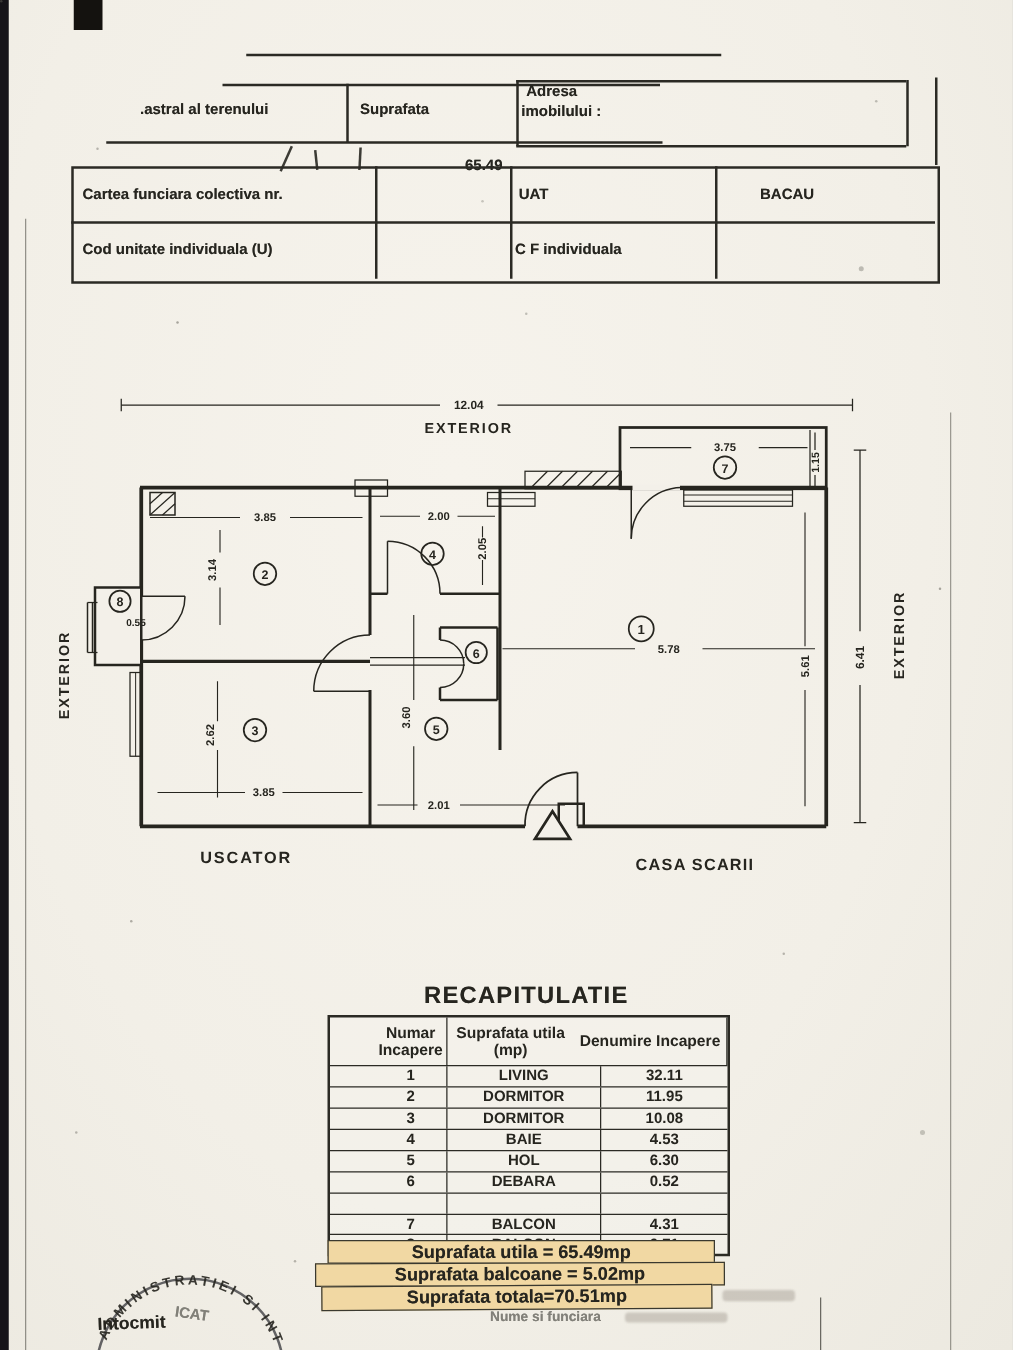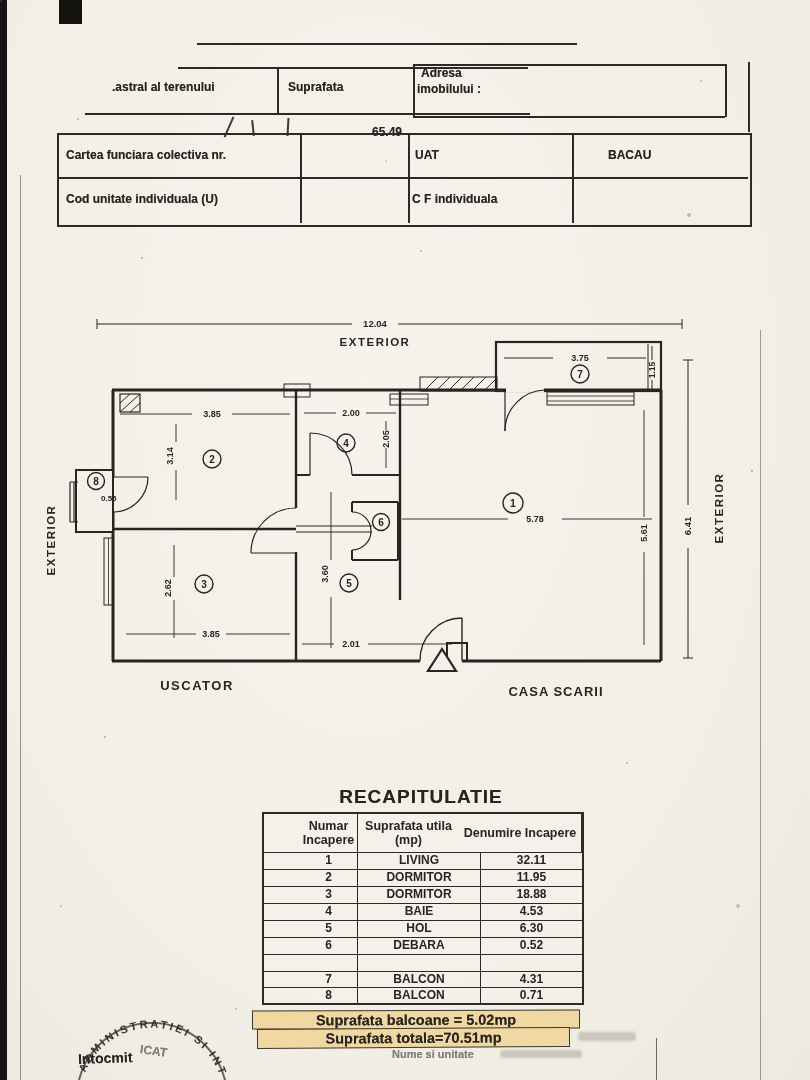--- a/index.html
+++ b/index.html
@@ -268,21 +268,21 @@
       <div class="rc rc3">32.11</div>
     </div>
     <div class="r-row">
       <div class="rc rc1">2</div>
       <div class="rc rc2">DORMITOR</div>
       <div class="rc rc3">11.95</div>
     </div>
     <div class="r-row">
       <div class="rc rc1">3</div>
       <div class="rc rc2">DORMITOR</div>
-      <div class="rc rc3">18.88</div>
+      <div class="rc rc3">10.08</div>
     </div>
     <div class="r-row">
       <div class="rc rc1">4</div>
       <div class="rc rc2">BAIE</div>
       <div class="rc rc3">4.53</div>
     </div>
     <div class="r-row">
       <div class="rc rc1">5</div>
       <div class="rc rc2">HOL</div>
       <div class="rc rc3">6.30</div>
@@ -302,31 +302,32 @@
       <div class="rc rc2">BALCON</div>
       <div class="rc rc3">4.31</div>
     </div>
     <div class="r-row" style="height:15px;border-bottom:none;">
       <div class="rc rc1">8</div>
       <div class="rc rc2">BALCON</div>
       <div class="rc rc3">0.71</div>
     </div>
   </div>
 
+  <div class="total-bar" style="left:262px;top:992px;width:308px;">Suprafata  utila = 65.49mp</div>
   <div class="total-bar" style="left:252px;top:1010px;width:326px;transform:rotate(-.2deg);">Suprafata balcoane = 5.02mp</div>
   <div class="total-bar" style="left:257px;top:1028px;width:311px;height:18px;transform:rotate(-.4deg);">Suprafata  totala=70.51mp</div>
   <div class="smudge" style="left:578px;top:1032px;width:58px;height:9px;"></div>
   <div class="smudge" style="left:500px;top:1050px;width:82px;height:8px;"></div>
 
   <svg style="position:absolute;left:40px;top:1015px;" width="230" height="65" viewBox="40 1015 230 65">
     <circle cx="152" cy="1098" r="75" fill="none" stroke="#4a4a4e" stroke-width="2" opacity=".85"></circle>
     <path id="stampArc" d="M 84,1076 A 72,72 0 0 1 220,1076" fill="none"></path>
     <text font-size="11" letter-spacing="2.5" fill="#45454a" opacity=".9">
       <textPath href="#stampArc" startOffset="2%">ADMINISTRATIEI SI INTE</textPath>
     </text>
   </svg>
   <div class="txt" style="left:78px;top:1050px;font-size:14px;transform:rotate(-2deg);">Intocmit</div>
   <div class="txt faint" style="left:140px;top:1044px;font-size:12px;transform:rotate(8deg);">ICAT</div>
 
-  <div class="txt faint" style="left:392px;top:1048px;font-size:11px;">Nume si unitate</div>
+  <div class="txt faint" style="left:392px;top:1048px;font-size:11px;">Nume si funciara</div>
   <div class="txt" style="left:468px;top:1109px;font-size:10px;">Receptionat,</div>
 
 </div>
 
 </body></html>

